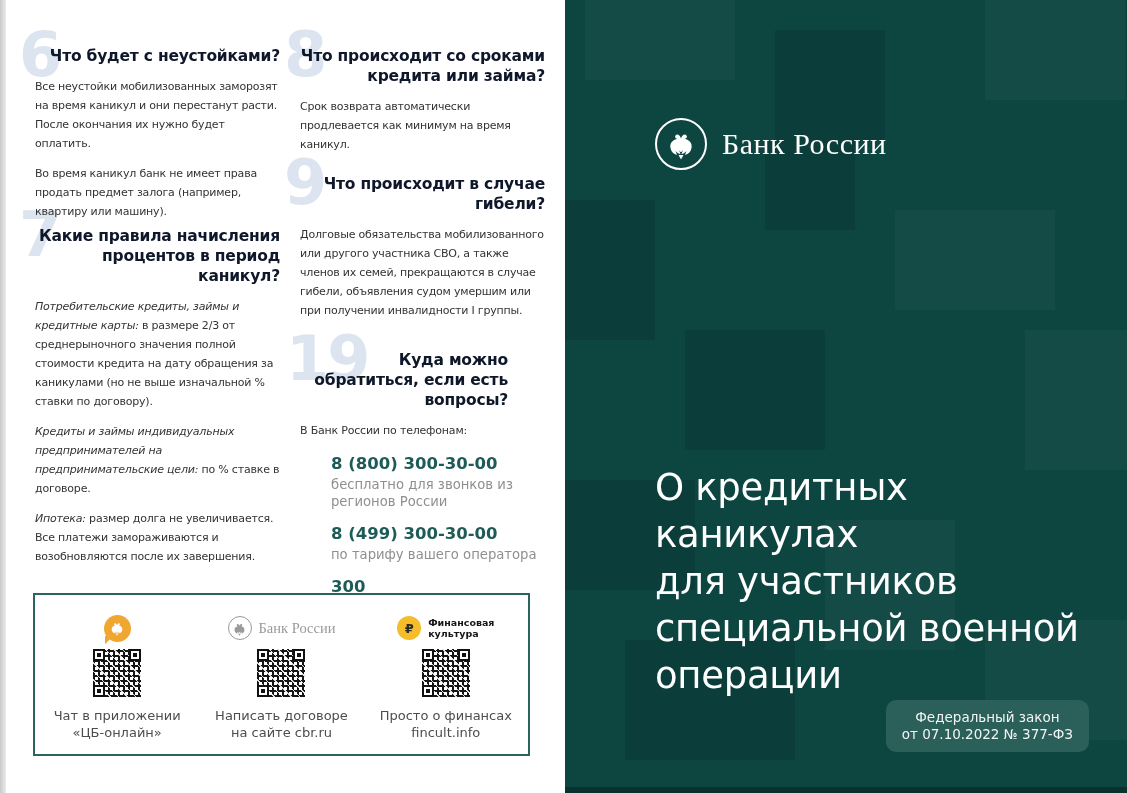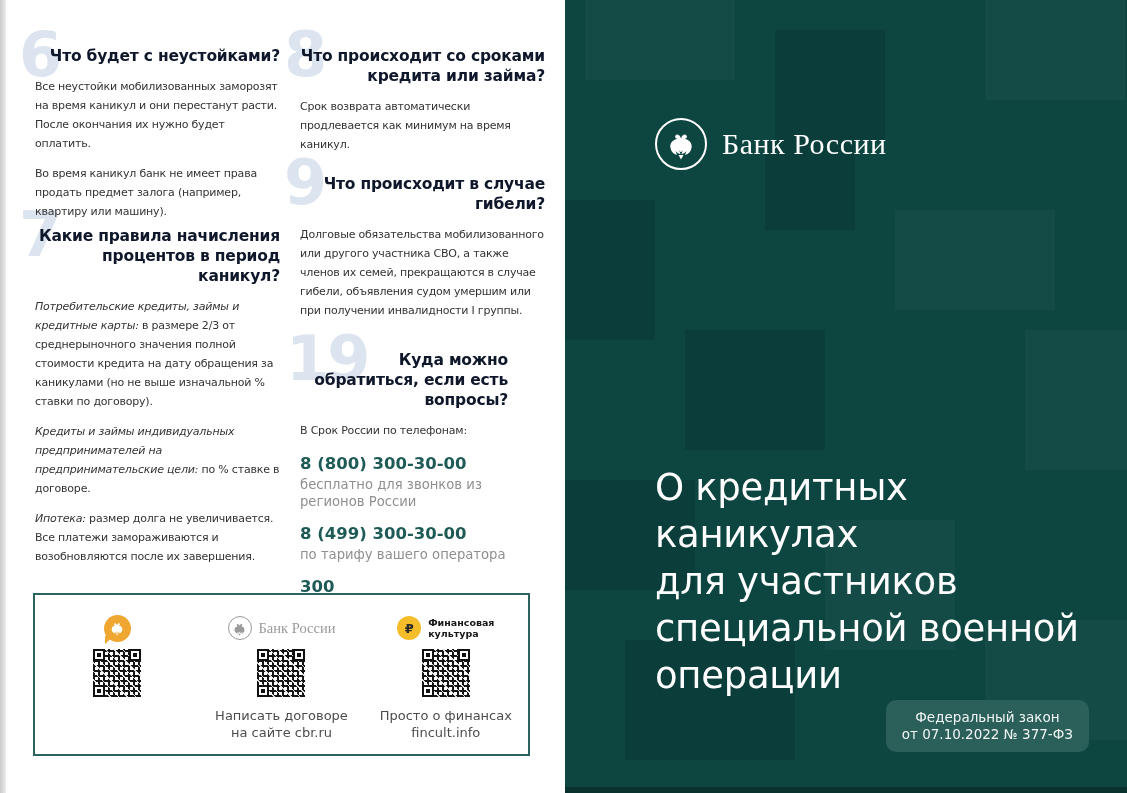--- a/index.html
+++ b/index.html
@@ -16,21 +16,21 @@
   .sec p{position:relative;z-index:1;margin:0 0 11px 0;font-size:11px;line-height:19px;
          letter-spacing:-0.2px;color:#333;}
   .sec p i{}
   #s6{left:35px;top:46px;}
   #s7{left:35px;top:226px;}
   #s8{left:300px;top:46px;}
   #s9{left:300px;top:174px;}
   #s10{left:300px;top:350px;}
   #s10 .num{left:-14px;}
   #s10 h3{max-width:208px;}
-  .phone{margin-top:13px;}
+  .phone{margin-top:13px;margin-left:31px;}
   .phone-number{font-size:16.5px;font-weight:bold;color:#1e5b57;line-height:21px;}
   .phone-note{font-size:13.2px;color:#8f8f8f;line-height:17px;max-width:240px;margin-top:2px;}
   .pre{white-space:pre-line;}
   
   .qrbox{position:absolute;left:33px;top:593px;width:497px;height:163px;box-sizing:border-box;
          border:2px solid #2a6360;background:#fff;display:flex;}
   .qritem{flex:1;display:flex;flex-direction:column;align-items:center;padding-top:17px;}
   .icon-slot{height:32px;display:flex;align-items:center;justify-content:center;gap:7px;}
   .qr{width:48px;height:48px;position:relative;margin-top:5px;
       background-image:
@@ -114,21 +114,21 @@
 
   <section class="sec" id="s9">
     <div class="num">9</div>
     <h3>Что происходит в случае гибели?</h3>
     <p>Долговые обязательства мобилизованного или другого участника СВО, а также членов их семей, прекращаются в случае гибели, объявления судом умершим или при получении инвалидности I группы.</p>
   </section>
 
   <section class="sec" id="s10">
     <div class="num">19</div>
     <h3>Куда можно обратиться, если есть вопросы?</h3>
-    <p>В Срок России по телефонам:</p>
+    <p>В Банк России по телефонам:</p>
     <div class="phone">
       <div class="phone-number">8 (800) 300-30-00</div>
       <div class="phone-note">бесплатно для звонков из регионов России</div>
     </div>
     <div class="phone">
       <div class="phone-number">8 (499) 300-30-00</div>
       <div class="phone-note">по тарифу вашего оператора</div>
     </div>
     <div class="phone">
       <div class="phone-number">300</div>
@@ -143,20 +143,22 @@
           <svg class="eagle" width="16" height="16">
               <use href="#eagle"></use>
             </svg>
         </span>
       </div>
       <div class="qr">
         <span class="qf tl"></span>
           <span class="qf tr"></span>
           <span class="qf bl"></span>
       </div>
+      <div class="caption pre">Чат в приложении
+«ЦБ-онлайн»</div>
     </div>
     <div class="qritem">
       <div class="icon-slot">
         <span class="gray-ring">
           <svg class="eagle" width="15" height="15">
               <use href="#eagle"></use>
             </svg>
         </span>
         <span class="gray-logo-text">Банк России</span>
       </div>

